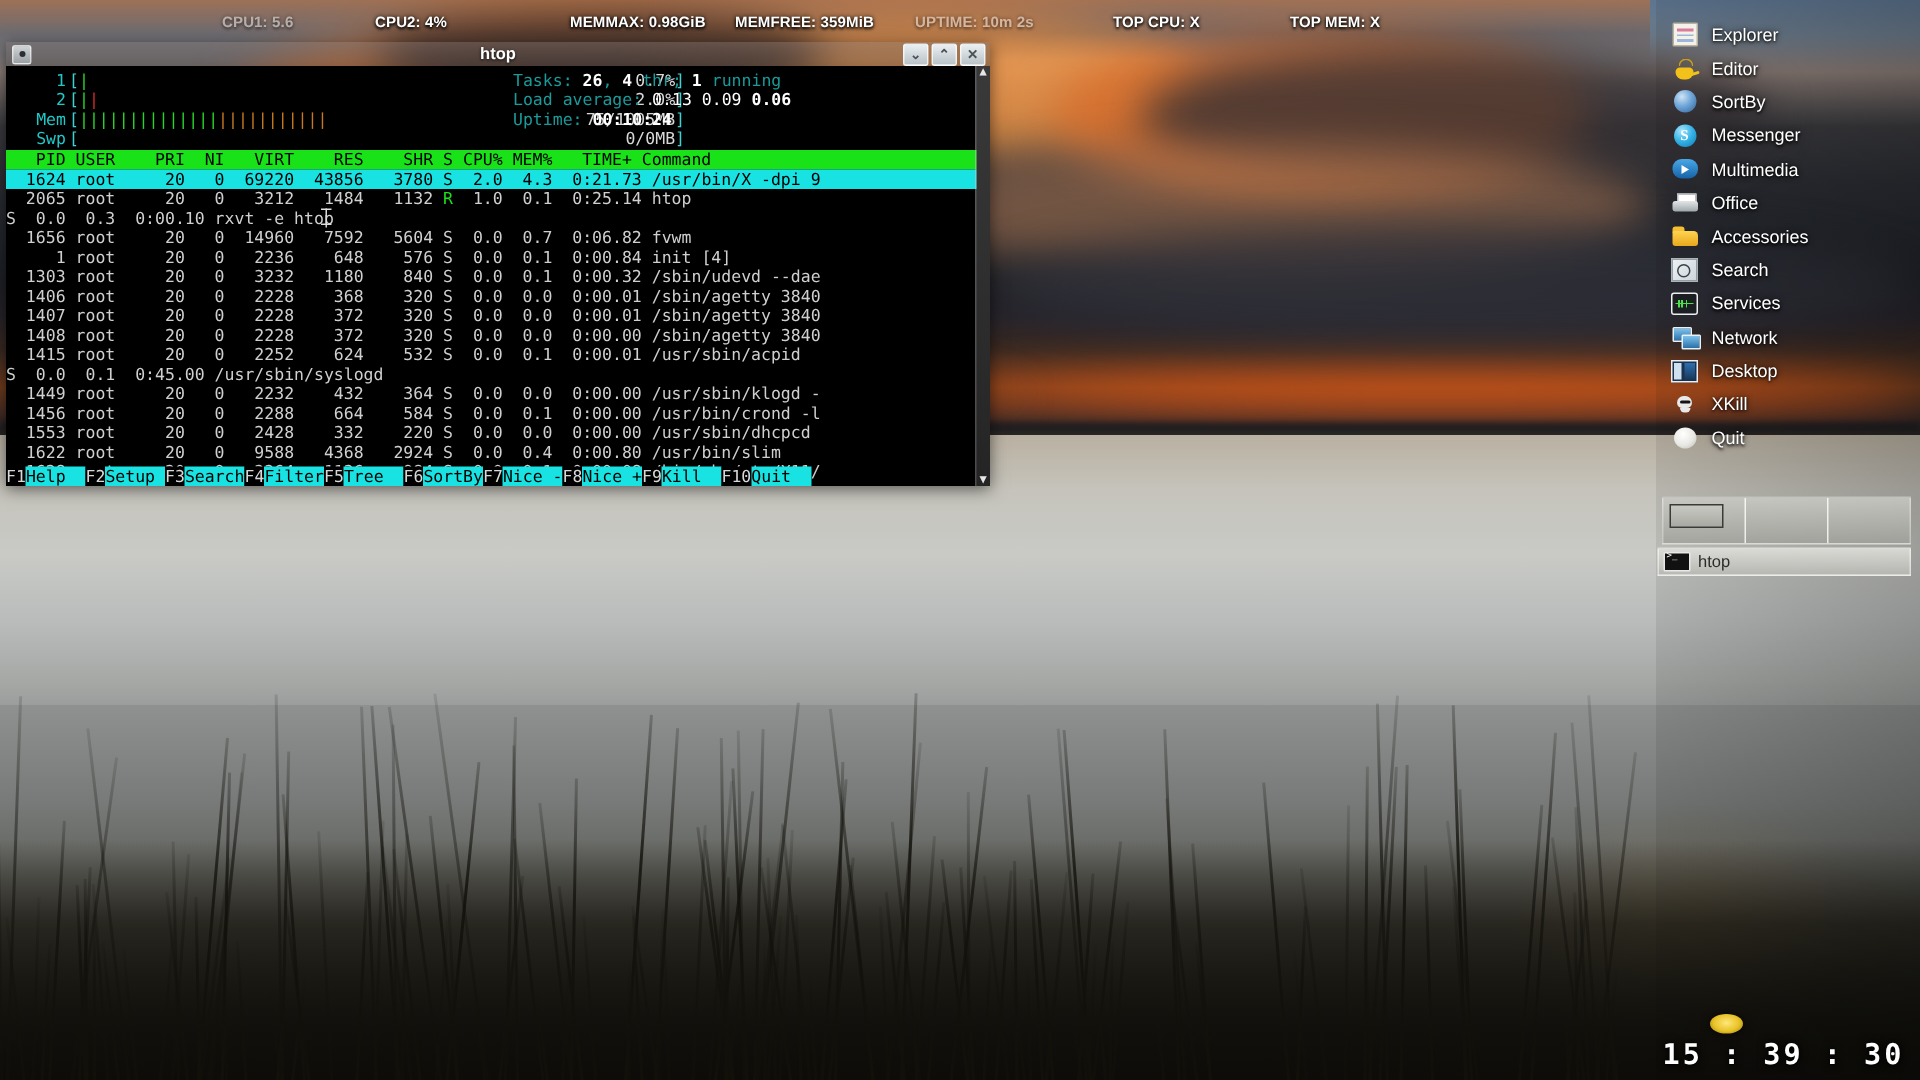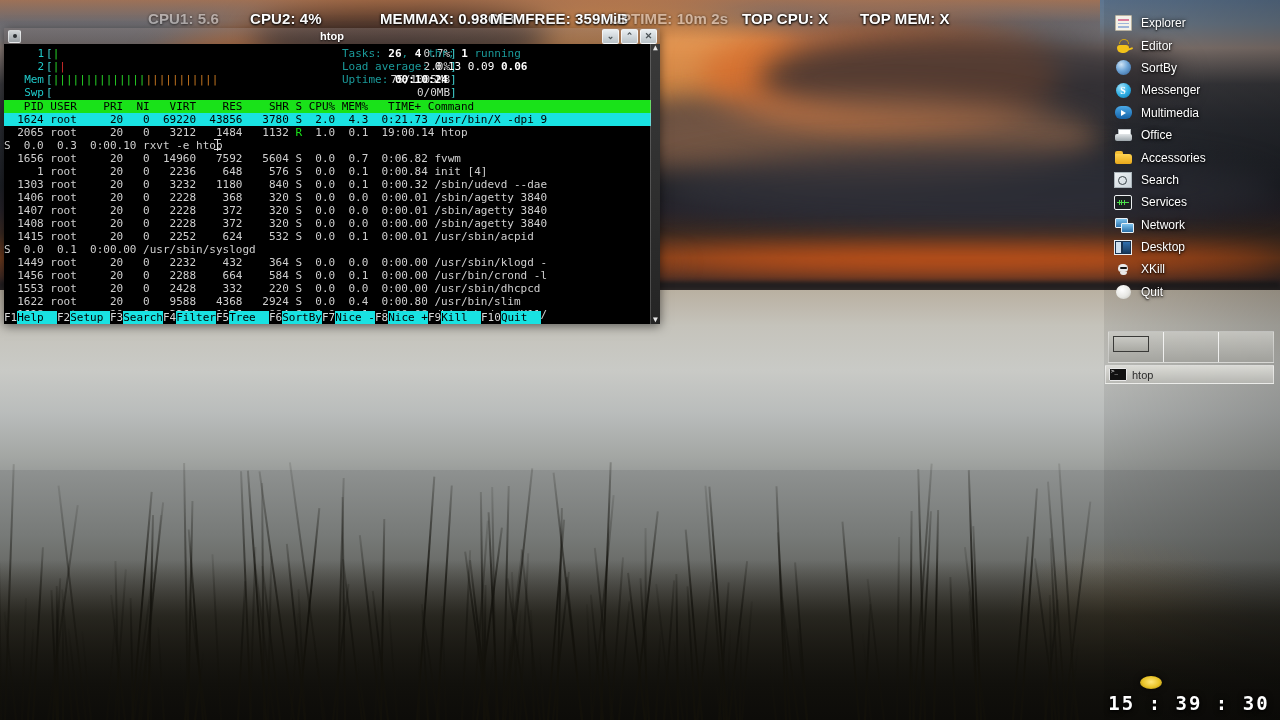--- a/index.html
+++ b/index.html
@@ -48,21 +48,21 @@
   }
   .wp-topglow{
     position:absolute;left:0;top:0;width:1100px;height:40px;
     background:linear-gradient(180deg,rgba(210,110,40,.55) 0%,rgba(120,60,25,.25) 55%,rgba(20,20,24,0) 100%);
   }
 
   
   #topbar{
     position:absolute;left:0;top:0;width:1132px;height:20px;
     display:flex;align-items:center;
-    color:#ffffff;font-size:15px;font-weight:bold;
+    color:#ffffff;font-size:10px;font-weight:bold;
     text-shadow:0 0 3px rgba(0,0,0,.95),0 1px 2px rgba(0,0,0,.95);
     letter-spacing:.1px;
   }
   .tb-item{white-space:nowrap;}
   .tb-val{color:#ffffff;}
   .tb-dim{opacity:.45;}
 
   
   #htop-window{
     position:absolute;left:4px;top:28px;width:656px;height:296px;
@@ -470,30 +470,30 @@
           <div class="mrow"><span class="mlabel">1</span><span class="brk">[</span><span class="bar-cells"><span class="cg">|</span><span class="cgray"> </span><span class="cgray"> </span><span class="cgray"> </span><span class="cgray"> </span><span class="cgray"> </span><span class="cgray"> </span><span class="cgray"> </span><span class="cgray"> </span><span class="cgray"> </span><span class="cgray"> </span><span class="cgray"> </span><span class="cgray"> </span><span class="cgray"> </span><span class="cgray"> </span><span class="cgray"> </span><span class="cgray"> </span><span class="cgray"> </span><span class="cgray"> </span><span class="cgray"> </span><span class="cgray"> </span><span class="cgray"> </span><span class="cgray"> </span><span class="cgray"> </span><span class="cgray"> </span><span class="cgray"> </span><span class="cgray"> </span><span class="cgray"> </span><span class="cgray"> </span><span class="cgray"> </span></span><span class="mval">                          0.7%</span><span class="brk">]</span></div>
           <div class="mrow"><span class="mlabel">2</span><span class="brk">[</span><span class="bar-cells"><span class="cg">|</span><span class="cr">|</span><span class="cgray"> </span><span class="cgray"> </span><span class="cgray"> </span><span class="cgray"> </span><span class="cgray"> </span><span class="cgray"> </span><span class="cgray"> </span><span class="cgray"> </span><span class="cgray"> </span><span class="cgray"> </span><span class="cgray"> </span><span class="cgray"> </span><span class="cgray"> </span><span class="cgray"> </span><span class="cgray"> </span><span class="cgray"> </span><span class="cgray"> </span><span class="cgray"> </span><span class="cgray"> </span><span class="cgray"> </span><span class="cgray"> </span><span class="cgray"> </span><span class="cgray"> </span><span class="cgray"> </span><span class="cgray"> </span><span class="cgray"> </span><span class="cgray"> </span><span class="cgray"> </span></span><span class="mval">                          2.0%</span><span class="brk">]</span></div>
           <div class="mrow"><span class="mlabel">Mem</span><span class="brk">[</span><span class="bar-cells"><span class="cg">|</span><span class="cg">|</span><span class="cg">|</span><span class="cg">|</span><span class="cg">|</span><span class="cg">|</span><span class="cg">|</span><span class="cg">|</span><span class="cg">|</span><span class="cg">|</span><span class="cg">|</span><span class="cg">|</span><span class="cg">|</span><span class="cg">|</span><span class="co">|</span><span class="co">|</span><span class="co">|</span><span class="co">|</span><span class="co">|</span><span class="co">|</span><span class="co">|</span><span class="co">|</span><span class="co">|</span><span class="co">|</span><span class="co">|</span><span class="cgray"> </span><span class="cgray"> </span><span class="cgray"> </span><span class="cgray"> </span><span class="cgray"> </span></span><span class="mval">                     75/1005MB</span><span class="brk">]</span></div>
           <div class="mrow"><span class="mlabel">Swp</span><span class="brk">[</span><span class="bar-cells"><span class="cgray"> </span><span class="cgray"> </span><span class="cgray"> </span><span class="cgray"> </span><span class="cgray"> </span><span class="cgray"> </span><span class="cgray"> </span><span class="cgray"> </span><span class="cgray"> </span><span class="cgray"> </span><span class="cgray"> </span><span class="cgray"> </span><span class="cgray"> </span><span class="cgray"> </span><span class="cgray"> </span><span class="cgray"> </span><span class="cgray"> </span><span class="cgray"> </span><span class="cgray"> </span><span class="cgray"> </span><span class="cgray"> </span><span class="cgray"> </span><span class="cgray"> </span><span class="cgray"> </span><span class="cgray"> </span><span class="cgray"> </span><span class="cgray"> </span><span class="cgray"> </span><span class="cgray"> </span><span class="cgray"> </span></span><span class="mval">                         0/0MB</span><span class="brk">]</span></div>
         </div>
       <div class="statcol" id="htop-stats"><div class="sline"><span class="sdim">Tasks: </span><span class="snum">26</span><span class="sdim">, </span><span class="snum">4</span><span class="sdim"> thr; </span><span class="snum">1</span><span class="sdim"> running</span></div><div class="sline"><span class="sdim">Load average: </span><span class="snum" style="font-weight:normal">0.13</span><span class="sdim"> </span><span class="snum" style="font-weight:normal">0.09</span><span class="sdim"> </span><span class="snum">0.06</span></div><div class="sline"><span class="sdim">Uptime: </span><span class="snum">00:10:24</span></div></div>
       <div class="ibeam"></div>
       <div id="htop-table">
           <div class="hdr-row">   PID USER    PRI  NI   VIRT    RES    SHR S CPU% MEM%   TIME+ Command</div>
           <div class="prow selected"><span>  1624 root     20   0  69220  43856   3780 </span><span class="stt">S</span><span>  2.0  4.3  0:21.73 /usr/bin/X -dpi 9</span></div>
-          <div class="prow"><span>  2065 root     20   0   3212   1484   1132 </span><span class="stt r">R</span><span>  1.0  0.1  19:00.14 htop</span></div>
+          <div class="prow"><span>  2065 root     20   0   3212   1484   1132 </span><span class="stt r">R</span><span>  1.0  0.1  0:25.14 htop</span></div>
           <div class="prow"><span class="stt">S</span><span>  0.0  0.3  0:00.10 rxvt -e htop</span></div>
           <div class="prow"><span>  1656 root     20   0  14960   7592   5604 </span><span class="stt">S</span><span>  0.0  0.7  0:06.82 fvwm</span></div>
           <div class="prow"><span>     1 root     20   0   2236    648    576 </span><span class="stt">S</span><span>  0.0  0.1  0:00.84 init [4]</span></div>
           <div class="prow"><span>  1303 root     20   0   3232   1180    840 </span><span class="stt">S</span><span>  0.0  0.1  0:00.32 /sbin/udevd --dae</span></div>
           <div class="prow"><span>  1406 root     20   0   2228    368    320 </span><span class="stt">S</span><span>  0.0  0.0  0:00.01 /sbin/agetty 3840</span></div>
           <div class="prow"><span>  1407 root     20   0   2228    372    320 </span><span class="stt">S</span><span>  0.0  0.0  0:00.01 /sbin/agetty 3840</span></div>
           <div class="prow"><span>  1408 root     20   0   2228    372    320 </span><span class="stt">S</span><span>  0.0  0.0  0:00.00 /sbin/agetty 3840</span></div>
           <div class="prow"><span>  1415 root     20   0   2252    624    532 </span><span class="stt">S</span><span>  0.0  0.1  0:00.01 /usr/sbin/acpid</span></div>
-          <div class="prow"><span class="stt">S</span><span>  0.0  0.1  0:00.00 /usr/sbin/syslogd</span></div>
+          <div class="prow"><span class="stt">S</span><span>  0.0  0.1  0:45.00 /usr/sbin/syslogd</span></div>
           <div class="prow"><span>  1449 root     20   0   2232    432    364 </span><span class="stt">S</span><span>  0.0  0.0  0:00.00 /usr/sbin/klogd -</span></div>
           <div class="prow"><span>  1456 root     20   0   2288    664    584 </span><span class="stt">S</span><span>  0.0  0.1  0:00.00 /usr/bin/crond -l</span></div>
           <div class="prow"><span>  1553 root     20   0   2428    332    220 </span><span class="stt">S</span><span>  0.0  0.0  0:00.00 /usr/sbin/dhcpcd</span></div>
           <div class="prow"><span>  1622 root     20   0   9588   4368   2924 </span><span class="stt">S</span><span>  0.0  0.4  0:00.80 /usr/bin/slim</span></div>
           <div class="prow"><span>  1628 root     20   0   3364   1136    984 </span><span class="stt">S</span><span>  0.0  0.1  0:00.08 /bin/sh /etc/X11/</span></div>
         </div>
       <div class="fkeys" id="htop-fkeys"><span class="fk-n">F1</span><span class="fk-l">Help  </span><span class="fk-n">F2</span><span class="fk-l">Setup </span><span class="fk-n">F3</span><span class="fk-l">Search</span><span class="fk-n">F4</span><span class="fk-l">Filter</span><span class="fk-n">F5</span><span class="fk-l">Tree  </span><span class="fk-n">F6</span><span class="fk-l">SortBy</span><span class="fk-n">F7</span><span class="fk-l">Nice -</span><span class="fk-n">F8</span><span class="fk-l">Nice +</span><span class="fk-n">F9</span><span class="fk-l">Kill  </span><span class="fk-n">F10</span><span class="fk-l">Quit  </span></div>
     </div>
     <div class="htop-scroll">
       <div class="sb-arrow">▲</div>

